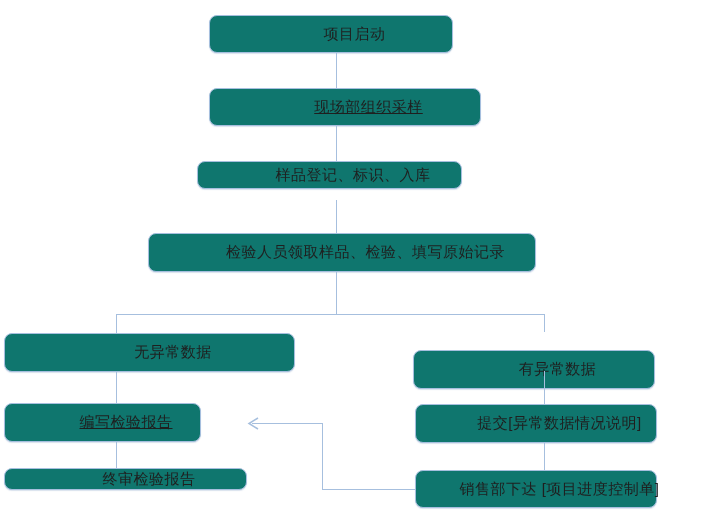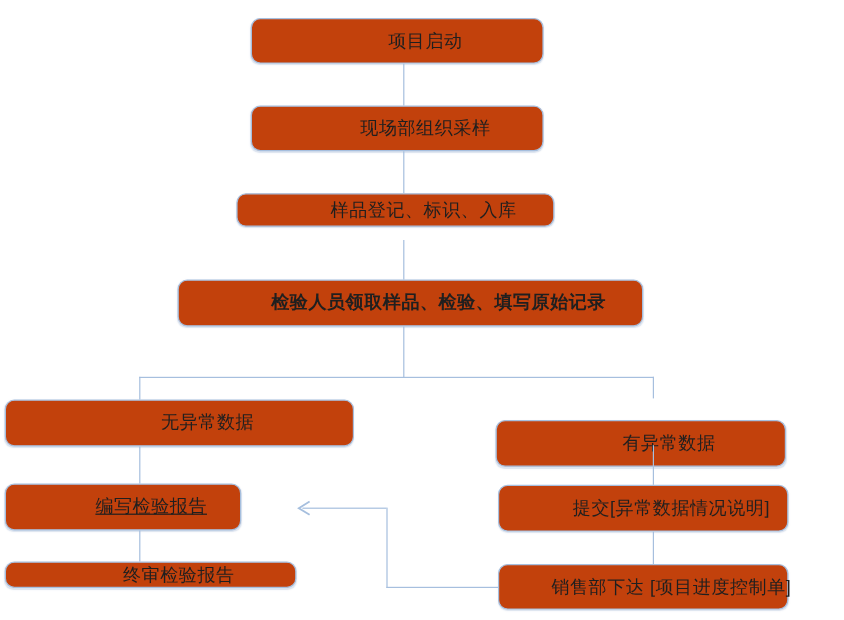--- a/index.html
+++ b/index.html
@@ -11,21 +11,21 @@
   .canvas {
     position: relative;
     width: 703px;
     height: 517px;
     background: #ffffff;
     overflow: hidden;
   }
   .node {
     position: absolute;
     box-sizing: border-box;
-    background: #c2410c;
+    background: #0f766e;
     border: 1px solid #a6bfde;
     border-radius: 8px;
     display: flex;
     align-items: center;
     justify-content: center;
     font-size: 15px;
     color: #1f1f1f;
     white-space: nowrap;
     box-shadow: 0 1px 1px rgba(150, 172, 205, 0.35);
     text-align: center;
@@ -46,25 +46,25 @@
     position: absolute;
   }
 </style>
 </head>
 <body>
 
 <div class="canvas">
 
   <div class="node" style="left:209px; top:15px;  width:244px; height:38px;">项目启动</div>
 
-  <div class="node" style="left:209px; top:88px;  width:244px; height:38px;">现场部组织采样</div>
+  <div class="node" style="left:209px; top:88px;  width:272px; height:38px;text-decoration:underline;">现场部组织采样</div>
 
   <div class="node" style="left:197px; top:161px; width:265px; height:28px;">样品登记、标识、入库</div>
 
-  <div class="node" style="left:148px; top:233px; width:388px; height:39px;font-weight:bold;">检验人员领取样品、检验、填写原始记录</div>
+  <div class="node" style="left:148px; top:233px; width:388px; height:39px;">检验人员领取样品、检验、填写原始记录</div>
 
   <div class="node" style="left:4px;   top:333px; width:291px; height:39px;">无异常数据</div>
 
   <div class="node" style="left:4px;   top:403px; width:197px; height:39px;text-decoration:underline;">编写检验报告</div>
 
   <div class="node" style="left:4px;   top:468px; width:243px; height:22px;">终审检验报告</div>
 
   <div class="node" style="left:413px; top:332px; width:242px; height:39px;margin-top:18px;">有异常数据</div>
 
   <div class="node" style="left:415px; top:404px; width:242px; height:39px;text-align:right;">提交[异常数据情况说明]</div>

